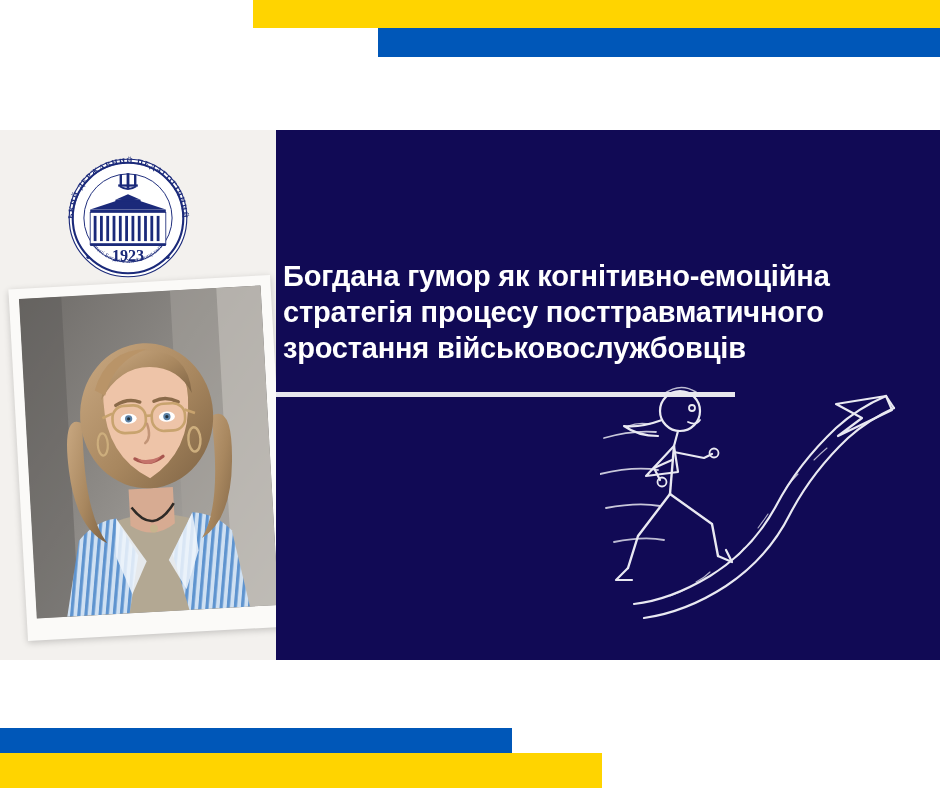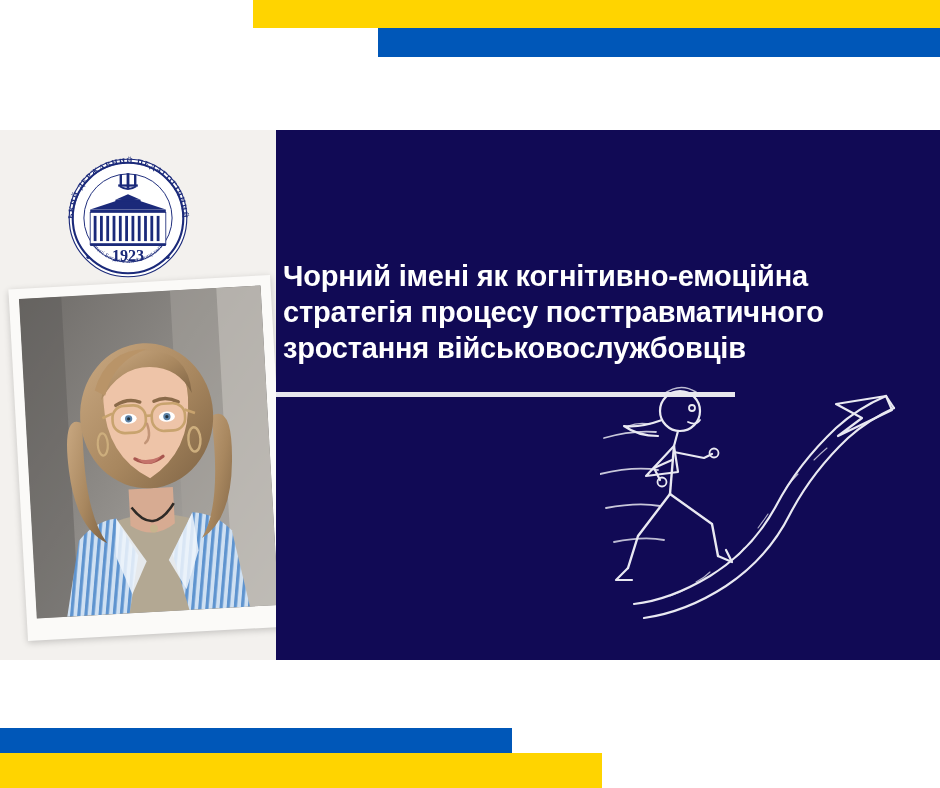--- a/index.html
+++ b/index.html
@@ -233,21 +233,21 @@
 
       <path d="M100 214 q20 30 42 -2" stroke="#2e2a26" stroke-width="2.6" fill="none"></path>
       <circle cx="121" cy="236" r="4" fill="#c7b48d"></circle>
     </svg>
   </div>
 </div>
 
 <div id="navy-panel"></div>
 
 <div id="title-block">
-  <h1 id="slide-title">Чорний імені як когнітивно-емоційна
+  <h1 id="slide-title">Богдана гумор як когнітивно-емоційна
 стратегія процесу посттравматичного
 зростання військовослужбовців</h1>
 </div>
 <div id="title-rule"></div>
 
 <div id="doodle">
   <svg viewBox="0 0 310 260" xmlns="http://www.w3.org/2000/svg" fill="none" stroke="#E9E9F2" stroke-linecap="round" stroke-linejoin="round">
 
     <path d="M34 236 Q70 232 110 208 Q152 182 176 138 Q198 96 236 60 Q258 40 286 28" stroke-width="2.2"></path>
     <path d="M44 250 Q86 244 126 218 Q168 190 190 146 Q212 104 248 70 Q268 52 294 40" stroke-width="2.2"></path>

